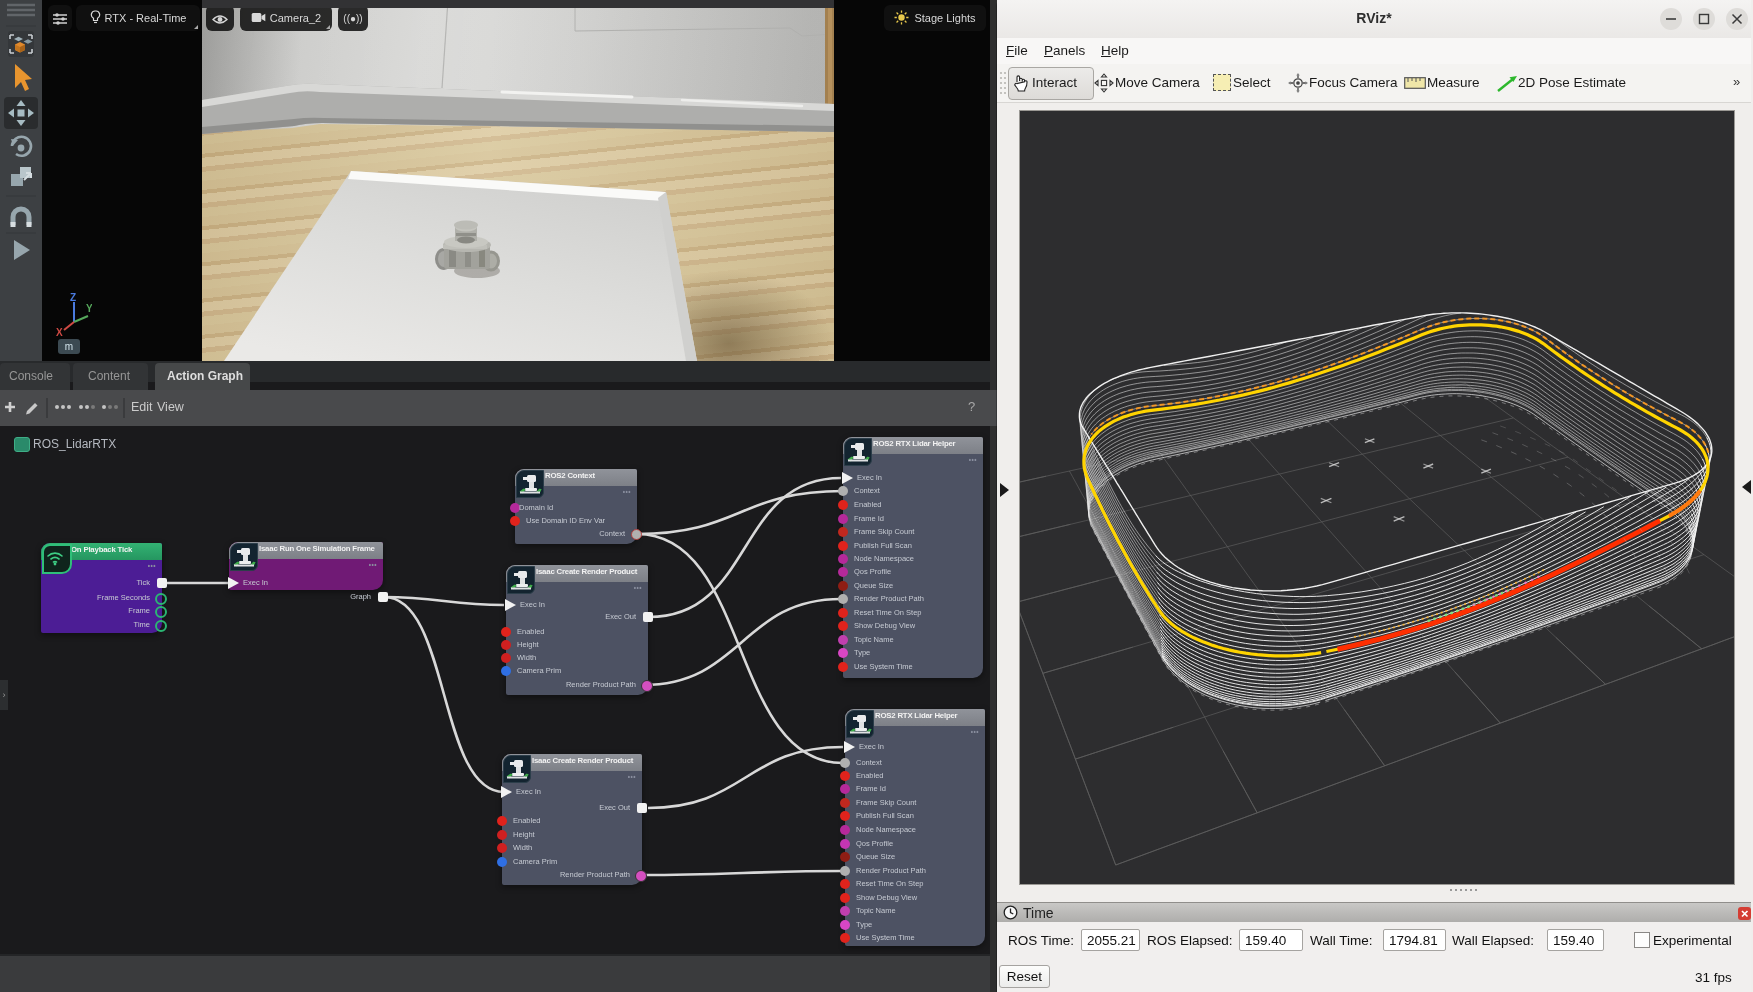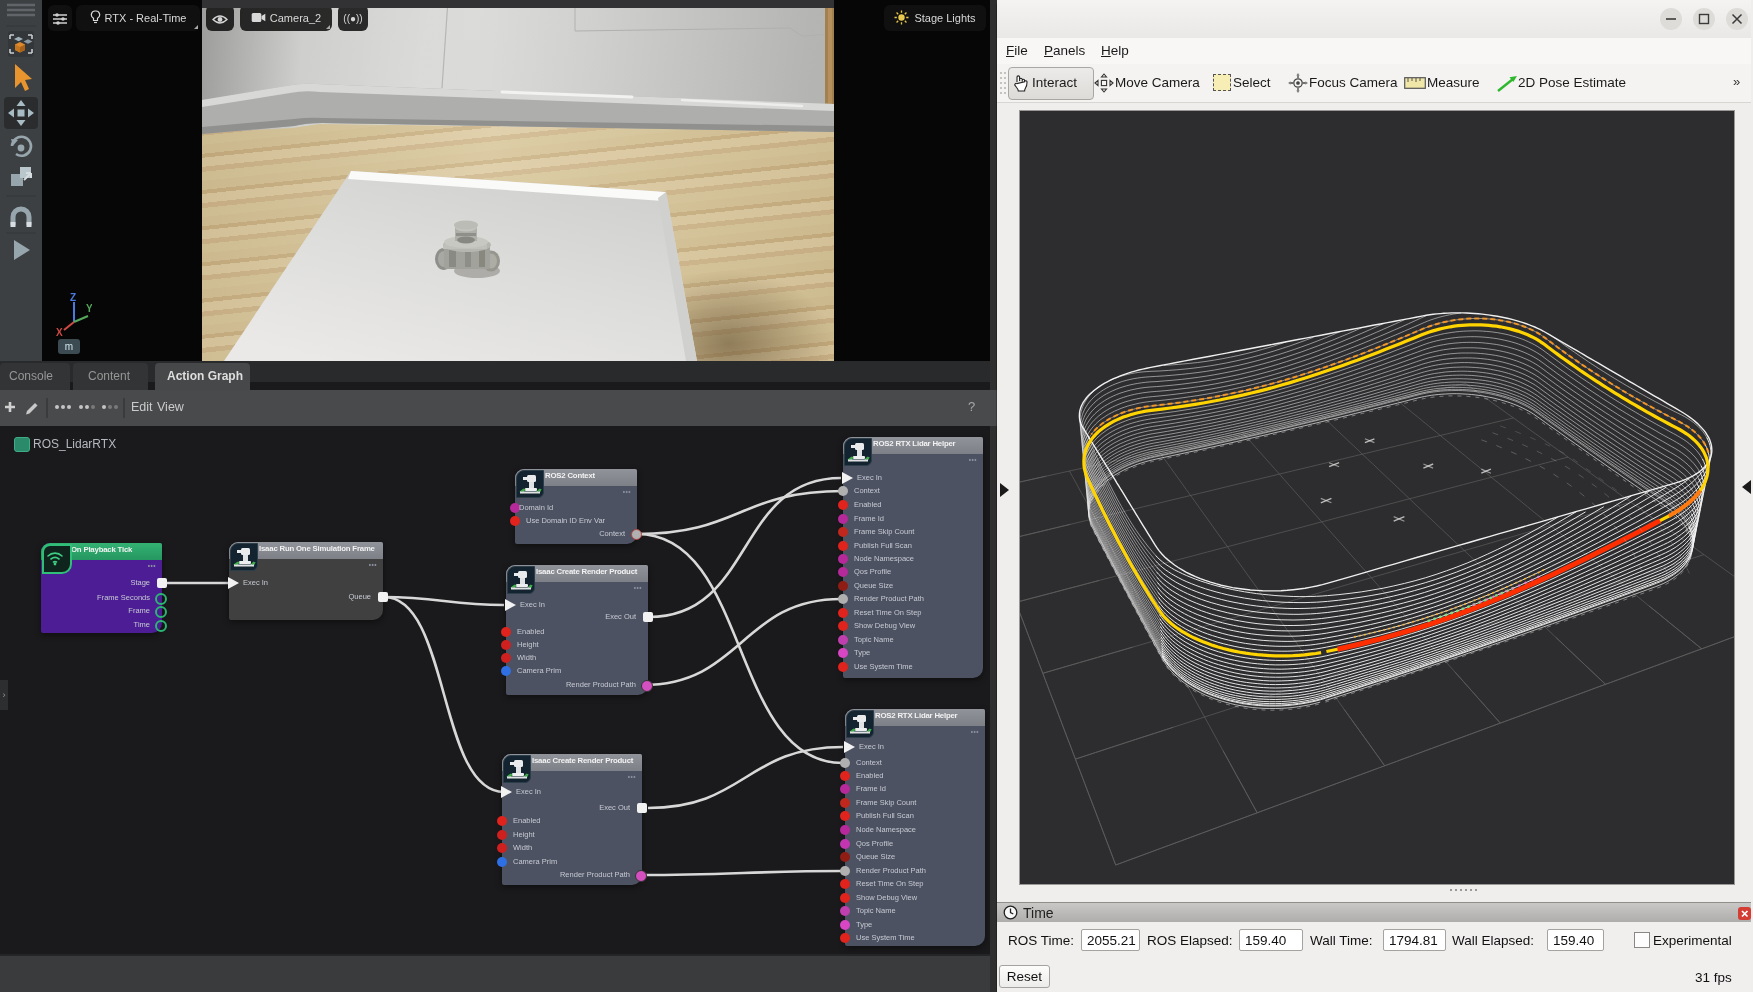--- a/index.html
+++ b/index.html
@@ -179,48 +179,48 @@
       <div style="position:absolute;left:0;top:0;right:0;height:17px;background:linear-gradient(#33b273,#259660);border-radius:9px 2px 0 0"></div>
       <div style="position:absolute;left:30px;top:2px;right:4px;height:14px;font:bold 7.8px 'Liberation Sans',sans-serif;color:#f2f2f2;white-space:nowrap;overflow:hidden;letter-spacing:-0.2px">On Playback Tick</div>
       <div style="position:absolute;left:1px;top:1px;width:26px;height:26px;background:#0f241c;border-radius:8px 0 10px 0;border:2px solid #2fbf79">
         <svg width="24" height="24" viewBox="0 0 24 24" style="position:absolute;left:-1px;top:-1px">
           <path d="M5 11 a10 10 0 0 1 14 0 M8 14 a6.5 6.5 0 0 1 8 0 M10.5 17 a3.2 3.2 0 0 1 3 0" stroke="#3ecf85" stroke-width="1.6" fill="none" stroke-linecap="round"></path>
           <circle cx="12" cy="19" r="1.4" fill="#3ecf85"></circle>
         </svg>
       </div>
       <div style="position:absolute;right:6px;top:19px;color:#8b90a0;font:bold 6.5px 'Liberation Sans',sans-serif;letter-spacing:0.5px">•••</div>
       <div style="position:absolute;right:-5px;top:35px;width:10px;height:10px;background:#f2f2f2;border-radius:2px"></div>
-      <div style="position:absolute;right:12px;top:35px;font:7.5px 'Liberation Sans',sans-serif;color:#c6cad2;white-space:nowrap">Stage</div>
+      <div style="position:absolute;right:12px;top:35px;font:7.5px 'Liberation Sans',sans-serif;color:#c6cad2;white-space:nowrap">Tick</div>
       <div style="position:absolute;right:-5px;top:50px;width:8px;height:8px;background:transparent;border:2px solid #2bb673;border-radius:50%"></div>
       <div style="position:absolute;right:12px;top:50px;font:7.5px 'Liberation Sans',sans-serif;color:#c6cad2;white-space:nowrap">Frame Seconds</div>
       <div style="position:absolute;right:-5px;top:63px;width:8px;height:8px;background:transparent;border:2px solid #2bb673;border-radius:50%"></div>
       <div style="position:absolute;right:12px;top:63px;font:7.5px 'Liberation Sans',sans-serif;color:#c6cad2;white-space:nowrap">Frame</div>
       <div style="position:absolute;right:-5px;top:77px;width:8px;height:8px;background:transparent;border:2px solid #2bb673;border-radius:50%"></div>
       <div style="position:absolute;right:12px;top:77px;font:7.5px 'Liberation Sans',sans-serif;color:#c6cad2;white-space:nowrap">Time</div>
     </div>
-    <div style="position:absolute;left:229px;top:542px;width:154px;height:78px;background:#404040;border-radius:9px 2px 10px 2px;box-shadow:0 2px 6px rgba(0,0,0,.45)">
+    <div style="position:absolute;left:229px;top:542px;width:154px;height:48px;background:#701a75;border-radius:9px 2px 10px 2px;box-shadow:0 2px 6px rgba(0,0,0,.45)">
       <div style="position:absolute;left:0;top:0;right:0;height:17px;background:linear-gradient(#90939a,#7d8087);border-radius:9px 2px 0 0"></div>
       <div style="position:absolute;left:30px;top:2px;right:4px;height:14px;font:bold 7.8px 'Liberation Sans',sans-serif;color:#f2f2f2;white-space:nowrap;overflow:hidden;letter-spacing:-0.2px">Isaac Run One Simulation Frame</div>
       <div style="position:absolute;left:1px;top:1px;width:26px;height:26px;background:#132430;border-radius:8px 0 6px 0;border:1px solid #2c3e4a">
         <svg width="26" height="26" viewBox="0 0 26 26" style="position:absolute;left:0;top:0">
           <rect x="10" y="4" width="9" height="7" rx="1.5" fill="#e8eaec"></rect>
           <rect x="6" y="6" width="5" height="3" fill="#e8eaec"></rect>
           <rect x="12" y="11" width="5" height="6" fill="#dfe1e3"></rect>
           <rect x="8" y="17" width="12" height="3" rx="1" fill="#eceeef"></rect>
           <path d="M3 21 l4 -3 M5 22 l3 -4 M20 21 l3 -3 M22 22 l2 -4" stroke="#3fae4a" stroke-width="1.4" fill="none"></path>
           <rect x="3" y="20.5" width="20" height="2" fill="#dfe1e3"></rect>
         </svg>
       </div>
       <div style="position:absolute;right:6px;top:19px;color:#8b90a0;font:bold 6.5px 'Liberation Sans',sans-serif;letter-spacing:0.5px">•••</div>
       <svg width="13" height="14" viewBox="0 0 13 14" style="position:absolute;left:-2px;top:34px">
         <path d="M1 1 L12 7 L1 13 Z" fill="#f2f2f2"></path>
       </svg>
       <div style="position:absolute;left:14px;top:36px;font:7.5px 'Liberation Sans',sans-serif;color:#c6cad2;white-space:nowrap">Exec In</div>
       <div style="position:absolute;right:-5px;top:50px;width:10px;height:10px;background:#f2f2f2;border-radius:2px"></div>
-      <div style="position:absolute;right:12px;top:50px;font:7.5px 'Liberation Sans',sans-serif;color:#c6cad2;white-space:nowrap">Queue</div>
+      <div style="position:absolute;right:12px;top:50px;font:7.5px 'Liberation Sans',sans-serif;color:#c6cad2;white-space:nowrap">Graph</div>
     </div>
     <div style="position:absolute;left:515px;top:469px;width:122px;height:75px;background:#4d5263;border-radius:9px 2px 10px 2px;box-shadow:0 2px 6px rgba(0,0,0,.45)">
       <div style="position:absolute;left:0;top:0;right:0;height:17px;background:linear-gradient(#90939a,#7d8087);border-radius:9px 2px 0 0"></div>
       <div style="position:absolute;left:30px;top:2px;right:4px;height:14px;font:bold 7.8px 'Liberation Sans',sans-serif;color:#f2f2f2;white-space:nowrap;overflow:hidden;letter-spacing:-0.2px">ROS2 Context</div>
       <div style="position:absolute;left:1px;top:1px;width:26px;height:26px;background:#132430;border-radius:8px 0 6px 0;border:1px solid #2c3e4a">
         <svg width="26" height="26" viewBox="0 0 26 26" style="position:absolute;left:0;top:0">
           <rect x="10" y="4" width="9" height="7" rx="1.5" fill="#e8eaec"></rect>
           <rect x="6" y="6" width="5" height="3" fill="#e8eaec"></rect>
           <rect x="12" y="11" width="5" height="6" fill="#dfe1e3"></rect>
           <rect x="8" y="17" width="12" height="3" rx="1" fill="#eceeef"></rect>
@@ -390,20 +390,21 @@
       <div style="position:absolute;left:-5px;top:211px;width:10px;height:10px;background:#d846c4;border-radius:50%"></div>
       <div style="position:absolute;left:11px;top:211px;font:7.5px 'Liberation Sans',sans-serif;color:#c6cad2;white-space:nowrap">Type</div>
       <div style="position:absolute;left:-5px;top:224px;width:10px;height:10px;background:#e0231c;border-radius:50%"></div>
       <div style="position:absolute;left:11px;top:224px;font:7.5px 'Liberation Sans',sans-serif;color:#c6cad2;white-space:nowrap">Use System Time</div>
     </div>
 <div style="position:absolute;left:0;top:954px;width:990px;height:38px;background:#3a3b3d;border-top:2px solid #242527"></div>
     <div style="position:absolute;left:0;top:680px;width:8px;height:30px;background:#2c2e30;color:#9a9a9a;font:9px 'Liberation Sans',sans-serif;line-height:30px;text-align:center">›</div>
 </div>
 <div style="position:absolute;left:997px;top:0;width:756px;height:992px;background:#f0eeec;border-radius:6px 0 0 0;box-shadow:-1px 0 0 rgba(0,0,0,.25);box-sizing:border-box;font-family:'Liberation Sans',sans-serif">
     <div style="position:absolute;left:0;top:0;width:754px;height:38px;background:linear-gradient(#f4f3f2,#eae8e6);border-bottom:1px solid #c9c7c4">
+      <div style="position:absolute;left:0;right:0;top:10px;text-align:center;font:bold 14px 'Liberation Sans',sans-serif;color:#2e2e2e">RViz*</div>
       <svg width="24" height="24" viewBox="-12 -12 24 24" style="position:absolute;left:662px;top:7px">
         <circle r="11" fill="#dedcd9"></circle>
         <path d="M-5 0 H5" stroke="#3a3a3a" stroke-width="1.6"></path>
       </svg>
       <svg width="24" height="24" viewBox="-12 -12 24 24" style="position:absolute;left:695px;top:7px">
         <circle r="11" fill="#dedcd9"></circle>
         <rect x="-4.5" y="-4.5" width="9" height="9" fill="none" stroke="#3a3a3a" stroke-width="1.4"></rect>
       </svg>
       <svg width="24" height="24" viewBox="-12 -12 24 24" style="position:absolute;left:728px;top:7px">
         <circle r="11" fill="#dedcd9"></circle>

